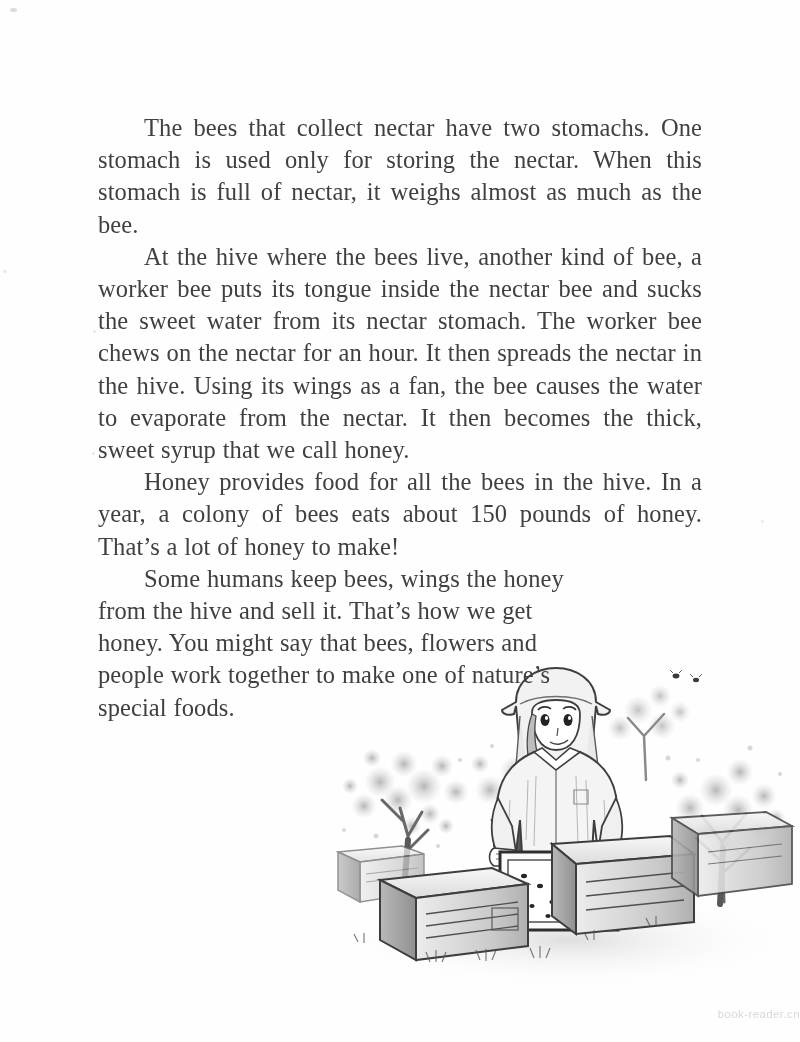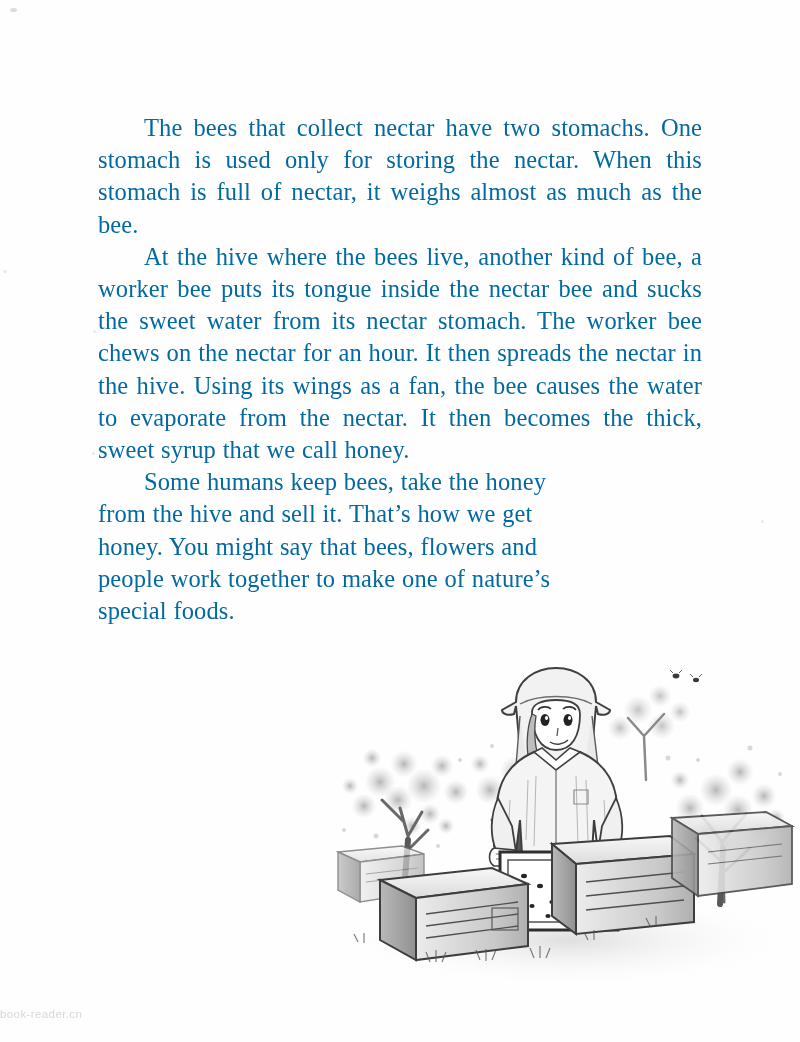--- a/index.html
+++ b/index.html
@@ -27,21 +27,21 @@
     position: absolute;
     left: 98px;
     top: 112px;
     width: 616px;
     z-index: 5;
   }
   .para {
     margin: 0 12px 0 0;
     font-size: 24.5px;
     line-height: 32.2px;
-    color: #0369a1;
+    color: #404040;
     text-align: justify;
     text-indent: 46px;
     letter-spacing: 0.1px;
     word-spacing: 0.5px;
     font-family: Liberation Serif, serif;
   }
   .para.last-para {
     text-align: left;
     width: 470px;
   }
@@ -61,21 +61,21 @@
     width: 480px;
     height: 360px;
   }
 
   
   .watermark {
     position: absolute;
     left: 0;
     top: 1008px;
     width: 800px;
-    text-align: left;
+    text-align: right;
     font-family: "Liberation Sans", "DejaVu Sans", sans-serif;
     font-size: 11.5px;
     color: #d8d8d8;
     letter-spacing: 0.4px;
     z-index: 8;
   }
 
   
   .speck {
     position: absolute;
@@ -347,18 +347,19 @@
         <path d="M268 300 L264 292 M274 300 L274 290"></path>
         <path d="M38 302 L34 294 M44 303 L44 293"></path>
         <path d="M330 286 L326 278 M336 286 L336 276"></path>
       </g>
     </svg>
   </div>
 
   <div class="text-body">
     <p class="para">The bees that collect nectar have two stomachs. One stomach is used only for storing the nectar. When this stomach is full of nectar, it weighs almost as much as the bee.</p>
     <p class="para">At the hive where the bees live, another kind of bee, a worker bee puts its tongue inside the nectar bee and sucks the sweet water from its nectar stomach. The worker bee chews on the nectar for an hour. It then spreads the nectar in the hive. Using its wings as a fan, the bee causes the water to evaporate from the nectar. It then becomes the thick, sweet syrup that we call honey.</p>
-    <p class="para last-para">Some humans keep bees, take the honey from the hive and sell it. That’s how we get honey. You might say that bees, flowers and people work together to make one of nature’s special foods.</p>
+    <p class="para">Honey provides food for all the bees in the hive. In a year, a colony of bees eats about 150 pounds of honey. That’s a lot of honey to make!</p>
+    <p class="para last-para">Some humans keep bees, wings the honey from the hive and sell it. That’s how we get honey. You might say that bees, flowers and people work together to make one of nature’s special foods.</p>
   </div>
 
   <div class="watermark">book-reader.cn</div>
 
 </div>
 
 </body></html>

